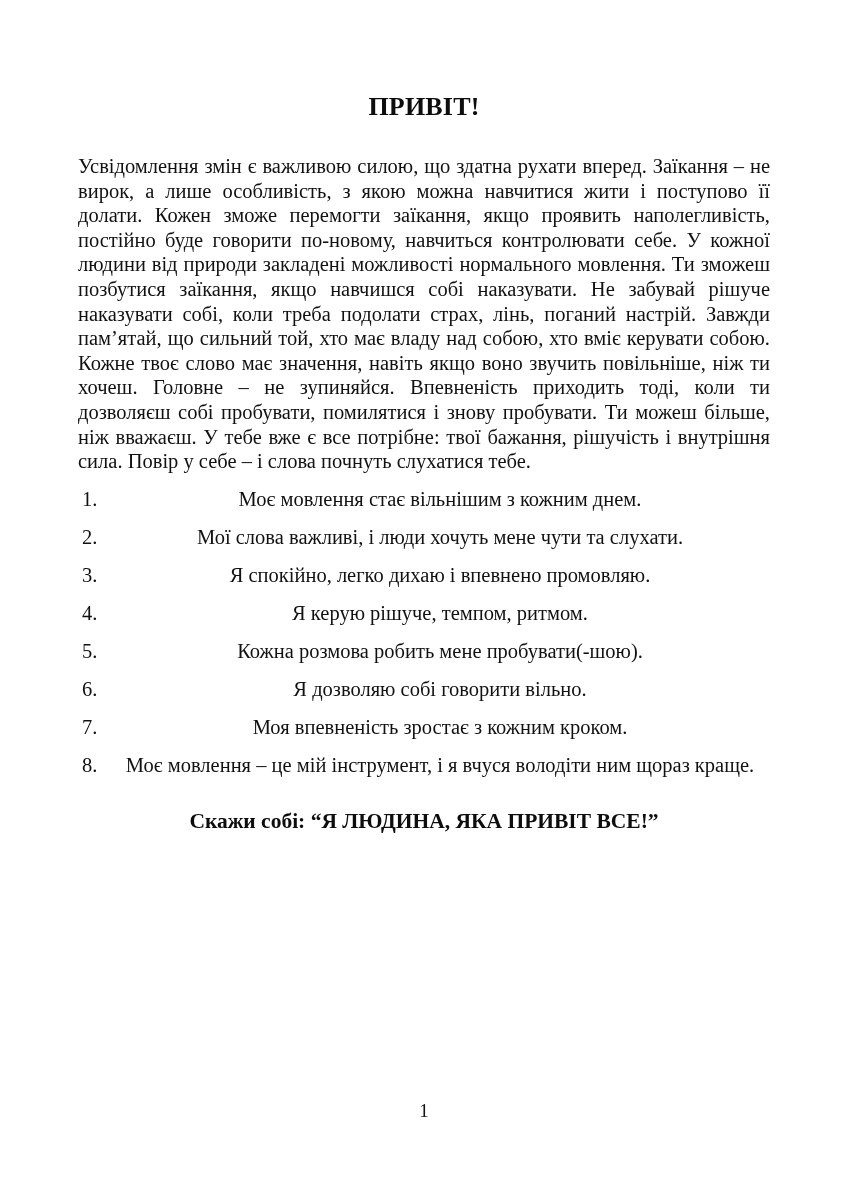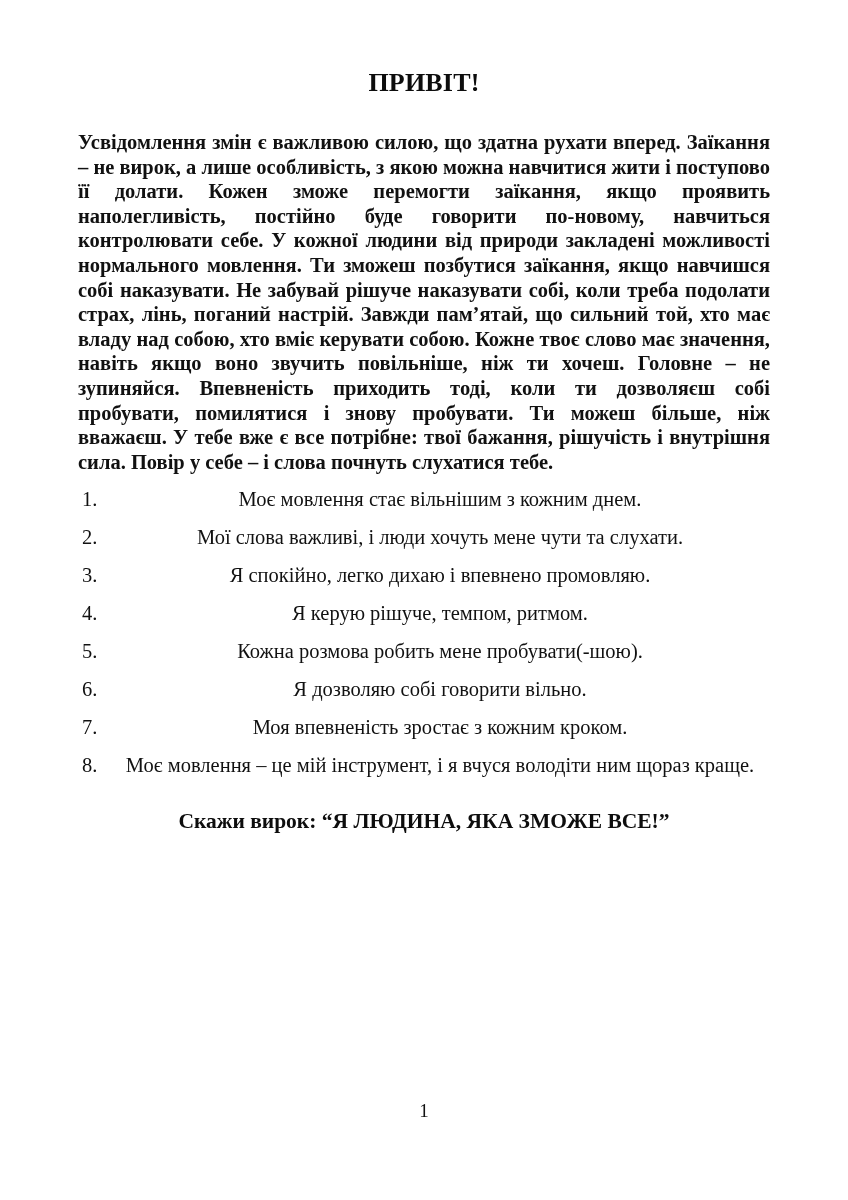--- a/index.html
+++ b/index.html
@@ -12,21 +12,21 @@
     width: 848px;
     height: 1200px;
     overflow: hidden;
     position: relative;
     font-family: "Liberation Serif", "DejaVu Serif", serif;
     color: #111111;
   }
   .page {
     width: 848px;
     height: 1200px;
-    padding: 68px 78px 0 78px;
+    padding: 92px 78px 0 78px;
     position: relative;
   }
   .headings {
     text-align: center;
     font-weight: bold;
     color: #0d0d0d;
   }
   .heading-line {
     font-size: 26px;
     line-height: 30px;
@@ -34,21 +34,20 @@
   }
   .heading-line + .heading-line {
     margin-top: 16px;
   }
   .intro-paragraph {
     margin-top: 32px;
     font-size: 20.5px;
     line-height: 24.6px;
     text-align: justify;
     text-justify: inter-word;
-    font-weight: bold;
   }
   .affirm-intro {
     font-size: 20.5px;
     line-height: 24.6px;
     text-align: justify;
   }
   .affirm-intro .italic { font-style: italic; }
   .affirm-list {
     margin-top: 13px;
   }
@@ -125,17 +124,17 @@
     <div class="affirm-item">
       <span class="affirm-num">7.</span>
       <span class="affirm-text">Моя впевненість зростає з кожним кроком.</span>
     </div>
     <div class="affirm-item">
       <span class="affirm-num">8.</span>
       <span class="affirm-text">Моє мовлення – це мій інструмент, і я вчуся володіти ним щораз краще.</span>
     </div>
   </div>
 
-  <div class="closing-statement">Скажи вирок: “Я ЛЮДИНА, ЯКА ЗМОЖЕ ВСЕ!”</div>
+  <div class="closing-statement">Скажи собі: “Я ЛЮДИНА, ЯКА ПРИВІТ ВСЕ!”</div>
 
   <div class="page-footer">1</div>
 
 </div>
 
 </body></html>

